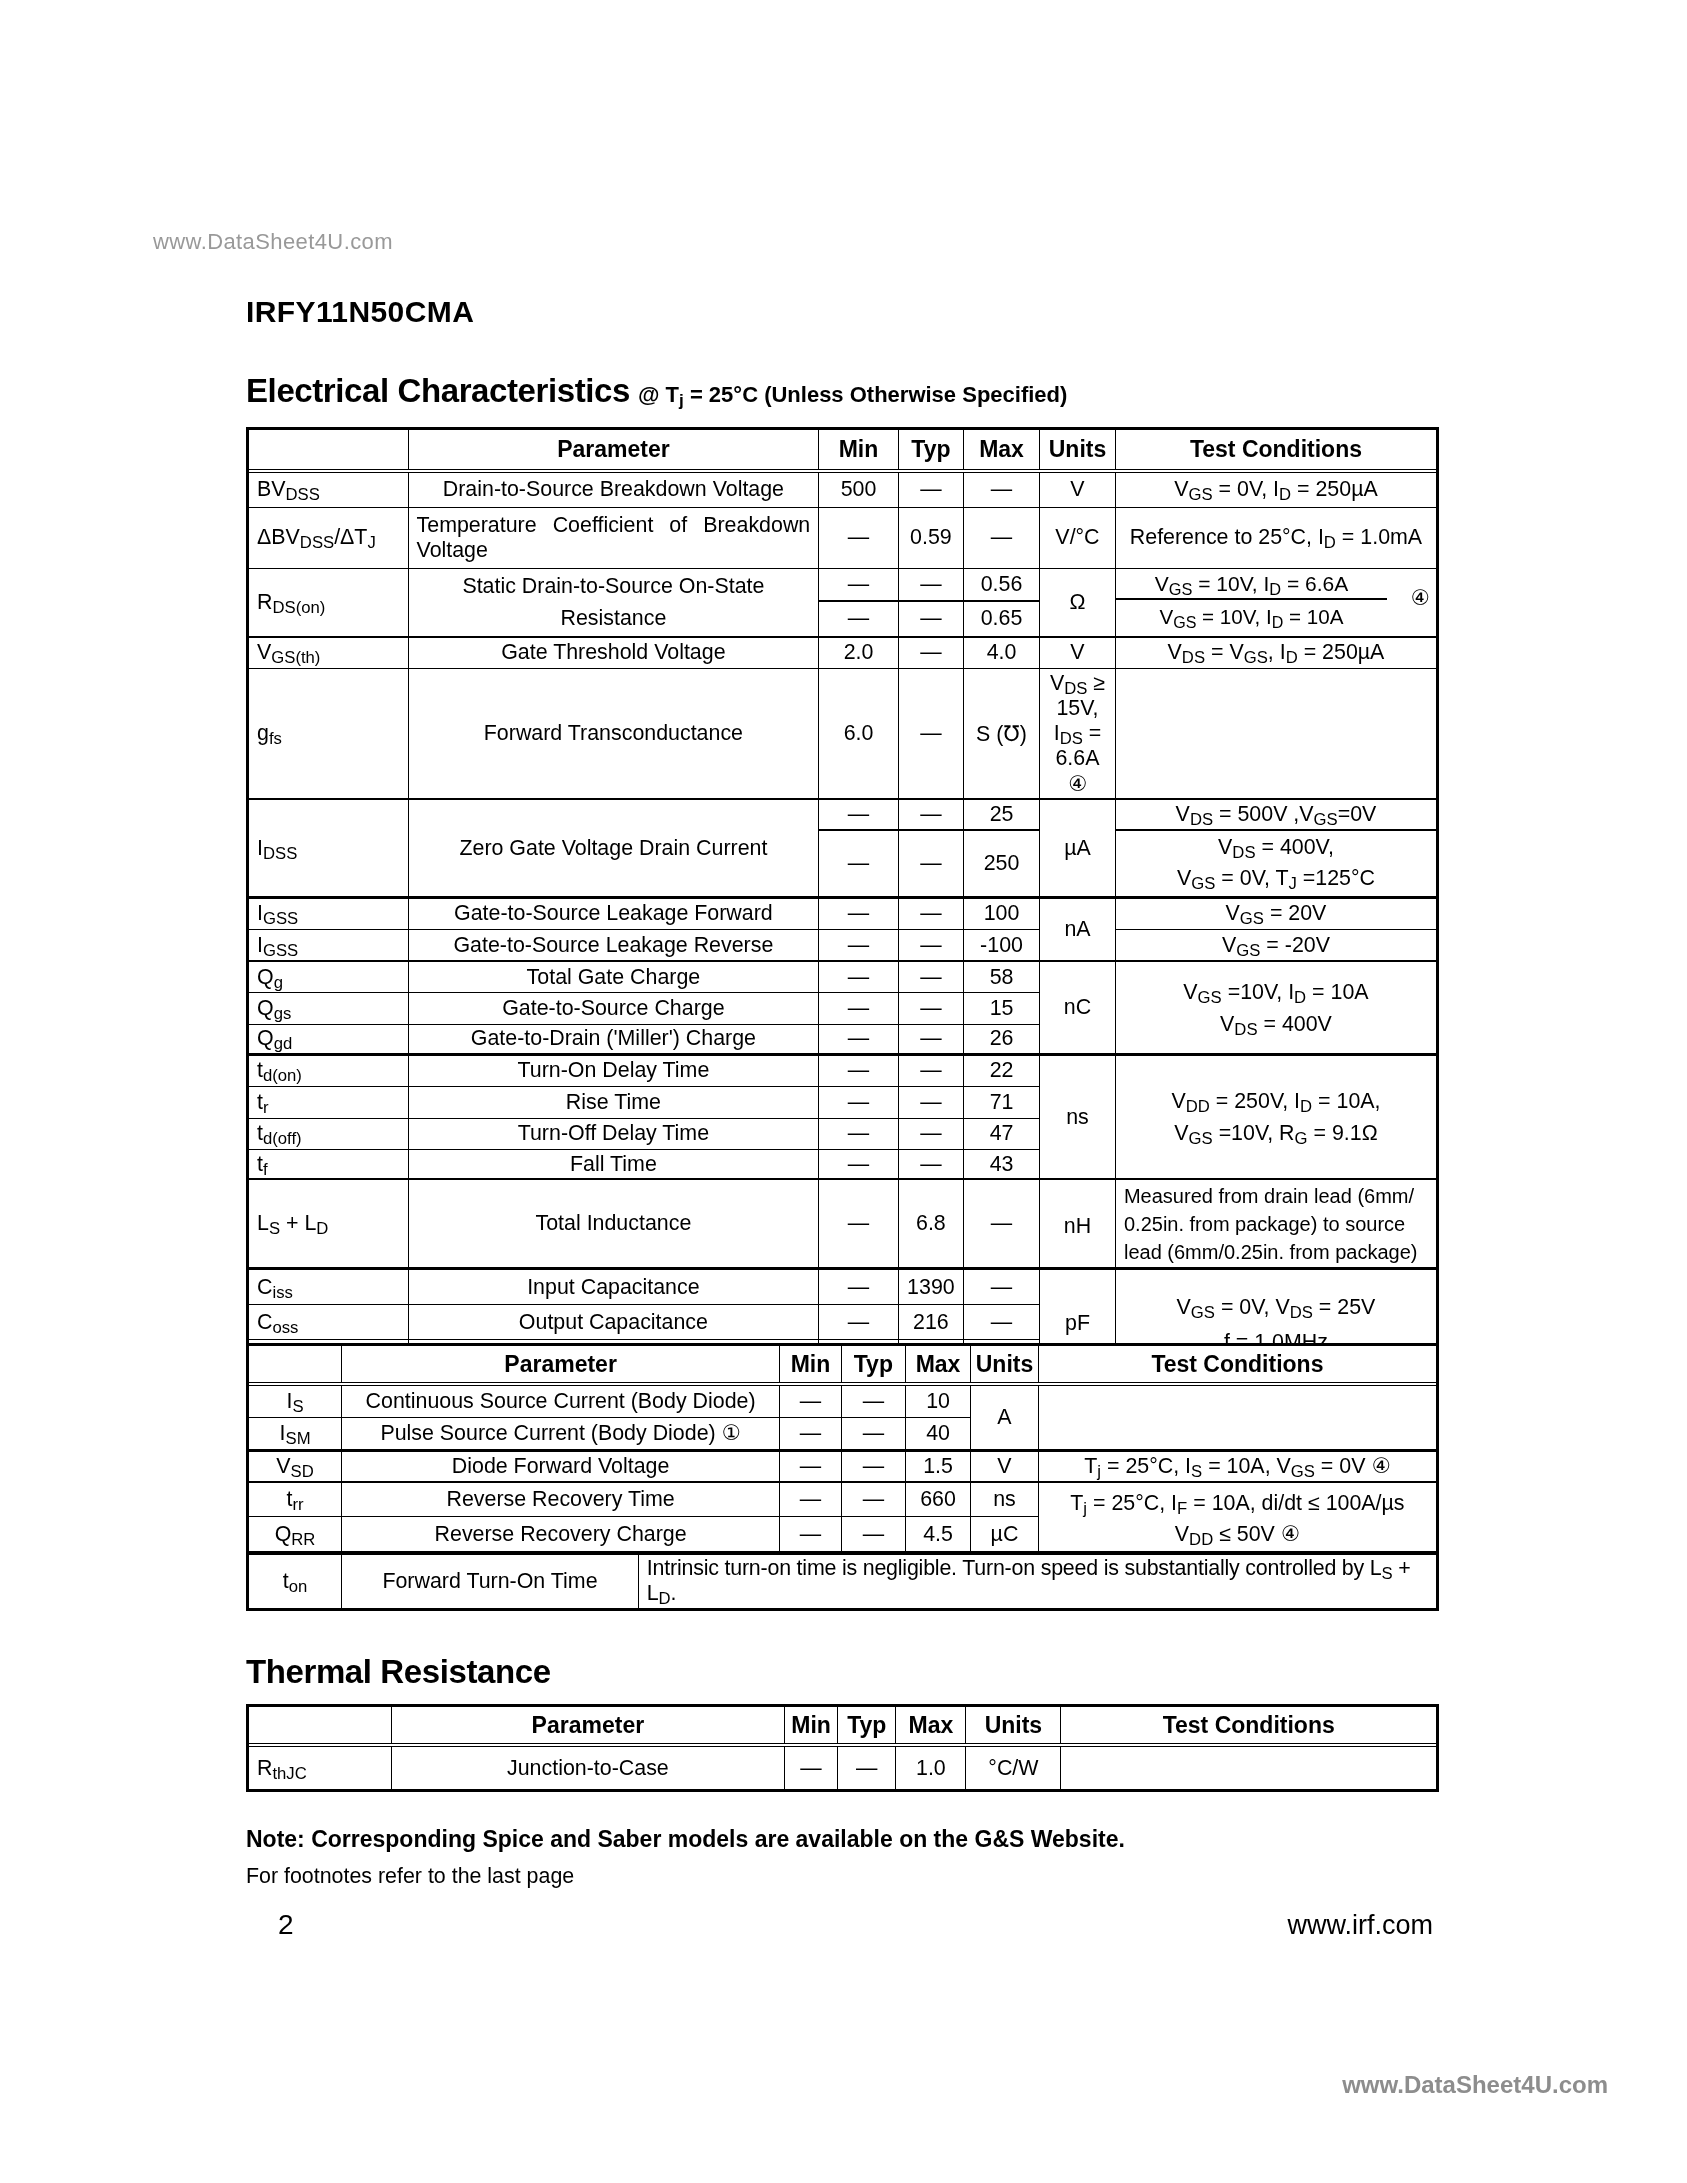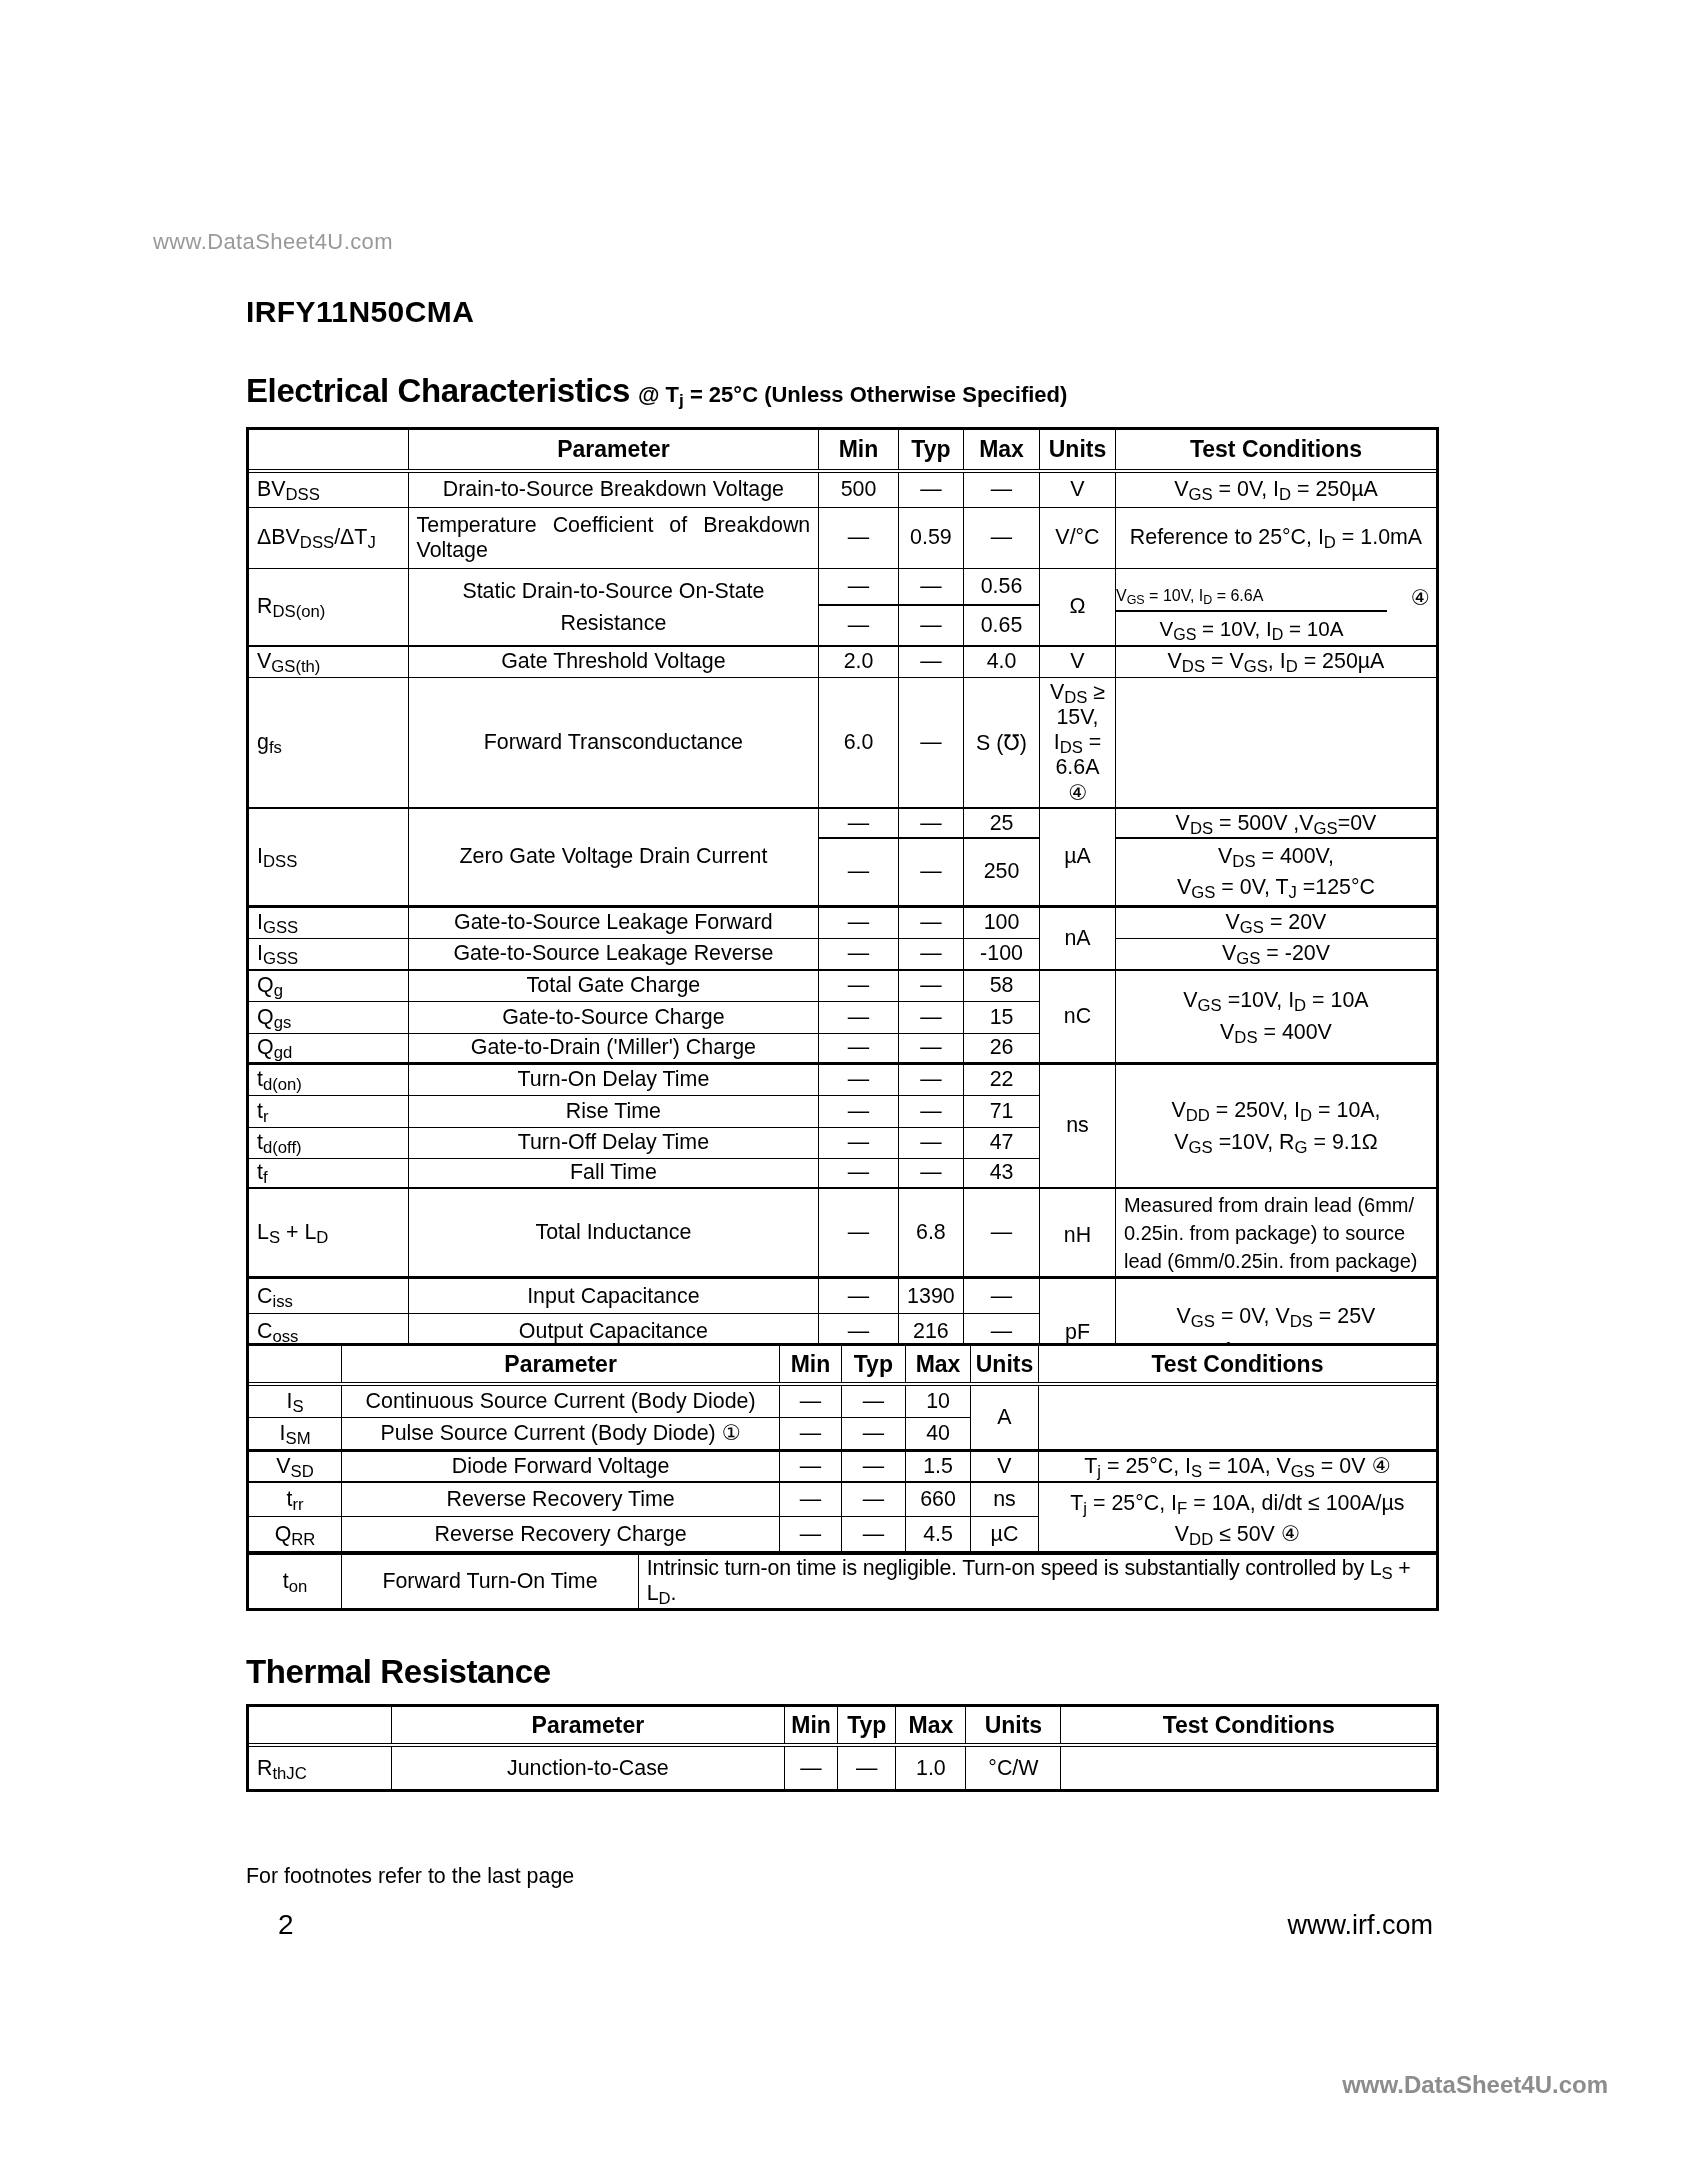--- a/index.html
+++ b/index.html
@@ -40,21 +40,21 @@
   tr.bt3 td{border-top:2.4px solid #000;}
   tr.bt4 td{border-top:3.2px solid #000;}
   td.bt3{border-top:2.4px solid #000;}
   .lh40 div{line-height:32px;}
   .lh44 div{line-height:35px;}
   .lh39 div{line-height:31px;}
   .ltxt{text-align:left;padding-left:6.4px;padding-right:3.2px;}
 
   
   td.rdscell{position:relative;padding:0;vertical-align:top;}
-  .rds1{height:29px;line-height:29px;border-bottom:2.4px solid #000;margin-right:49px;font-size:16px;margin-top:12px;}
+  .rds1{height:29px;line-height:29px;text-align:center;border-bottom:2.4px solid #000;margin-right:49px;font-size:21px;}
   .rds2{height:33px;line-height:33px;text-align:center;margin-right:49px;font-size:20.6px;}
   .mark4{position:absolute;right:6.4px;top:16.7px;font-size:21.4px;}
 
   .ton-note{font-size:19px;text-align:left;padding-left:11px;letter-spacing:-0.2px;}
   .sepline{height:3.2px;background:#000;}
 
   
   .note{font-size:23px;font-weight:bold;}
   .footref{font-size:21.4px;}
   .pageno{font-size:28px;}
@@ -409,20 +409,21 @@
         <td class="c">—</td>
         <td class="c">—</td>
         <td class="c">1.0</td>
         <td class="c tc">°C/W</td>
         <td class="tc"></td>
       </tr>
       </tbody>
     </table>
   </div>
 
+  <div class="abs note" style="left:246px;top:1826px;">Note: Corresponding Spice and Saber models are available on the G&amp;S Website.</div>
   <div class="abs footref" style="left:246px;top:1864px;">For footnotes refer to the last page</div>
   <div class="abs pageno" style="left:278px;top:1909px;">2</div>
   <div class="abs site" style="right:254px;top:1910px;">www.irf.com</div>
 
   <div class="abs wm-b" style="right:79px;top:2071px;">www.DataSheet4U.com</div>
 
 </div>
 
 
 </body></html>

